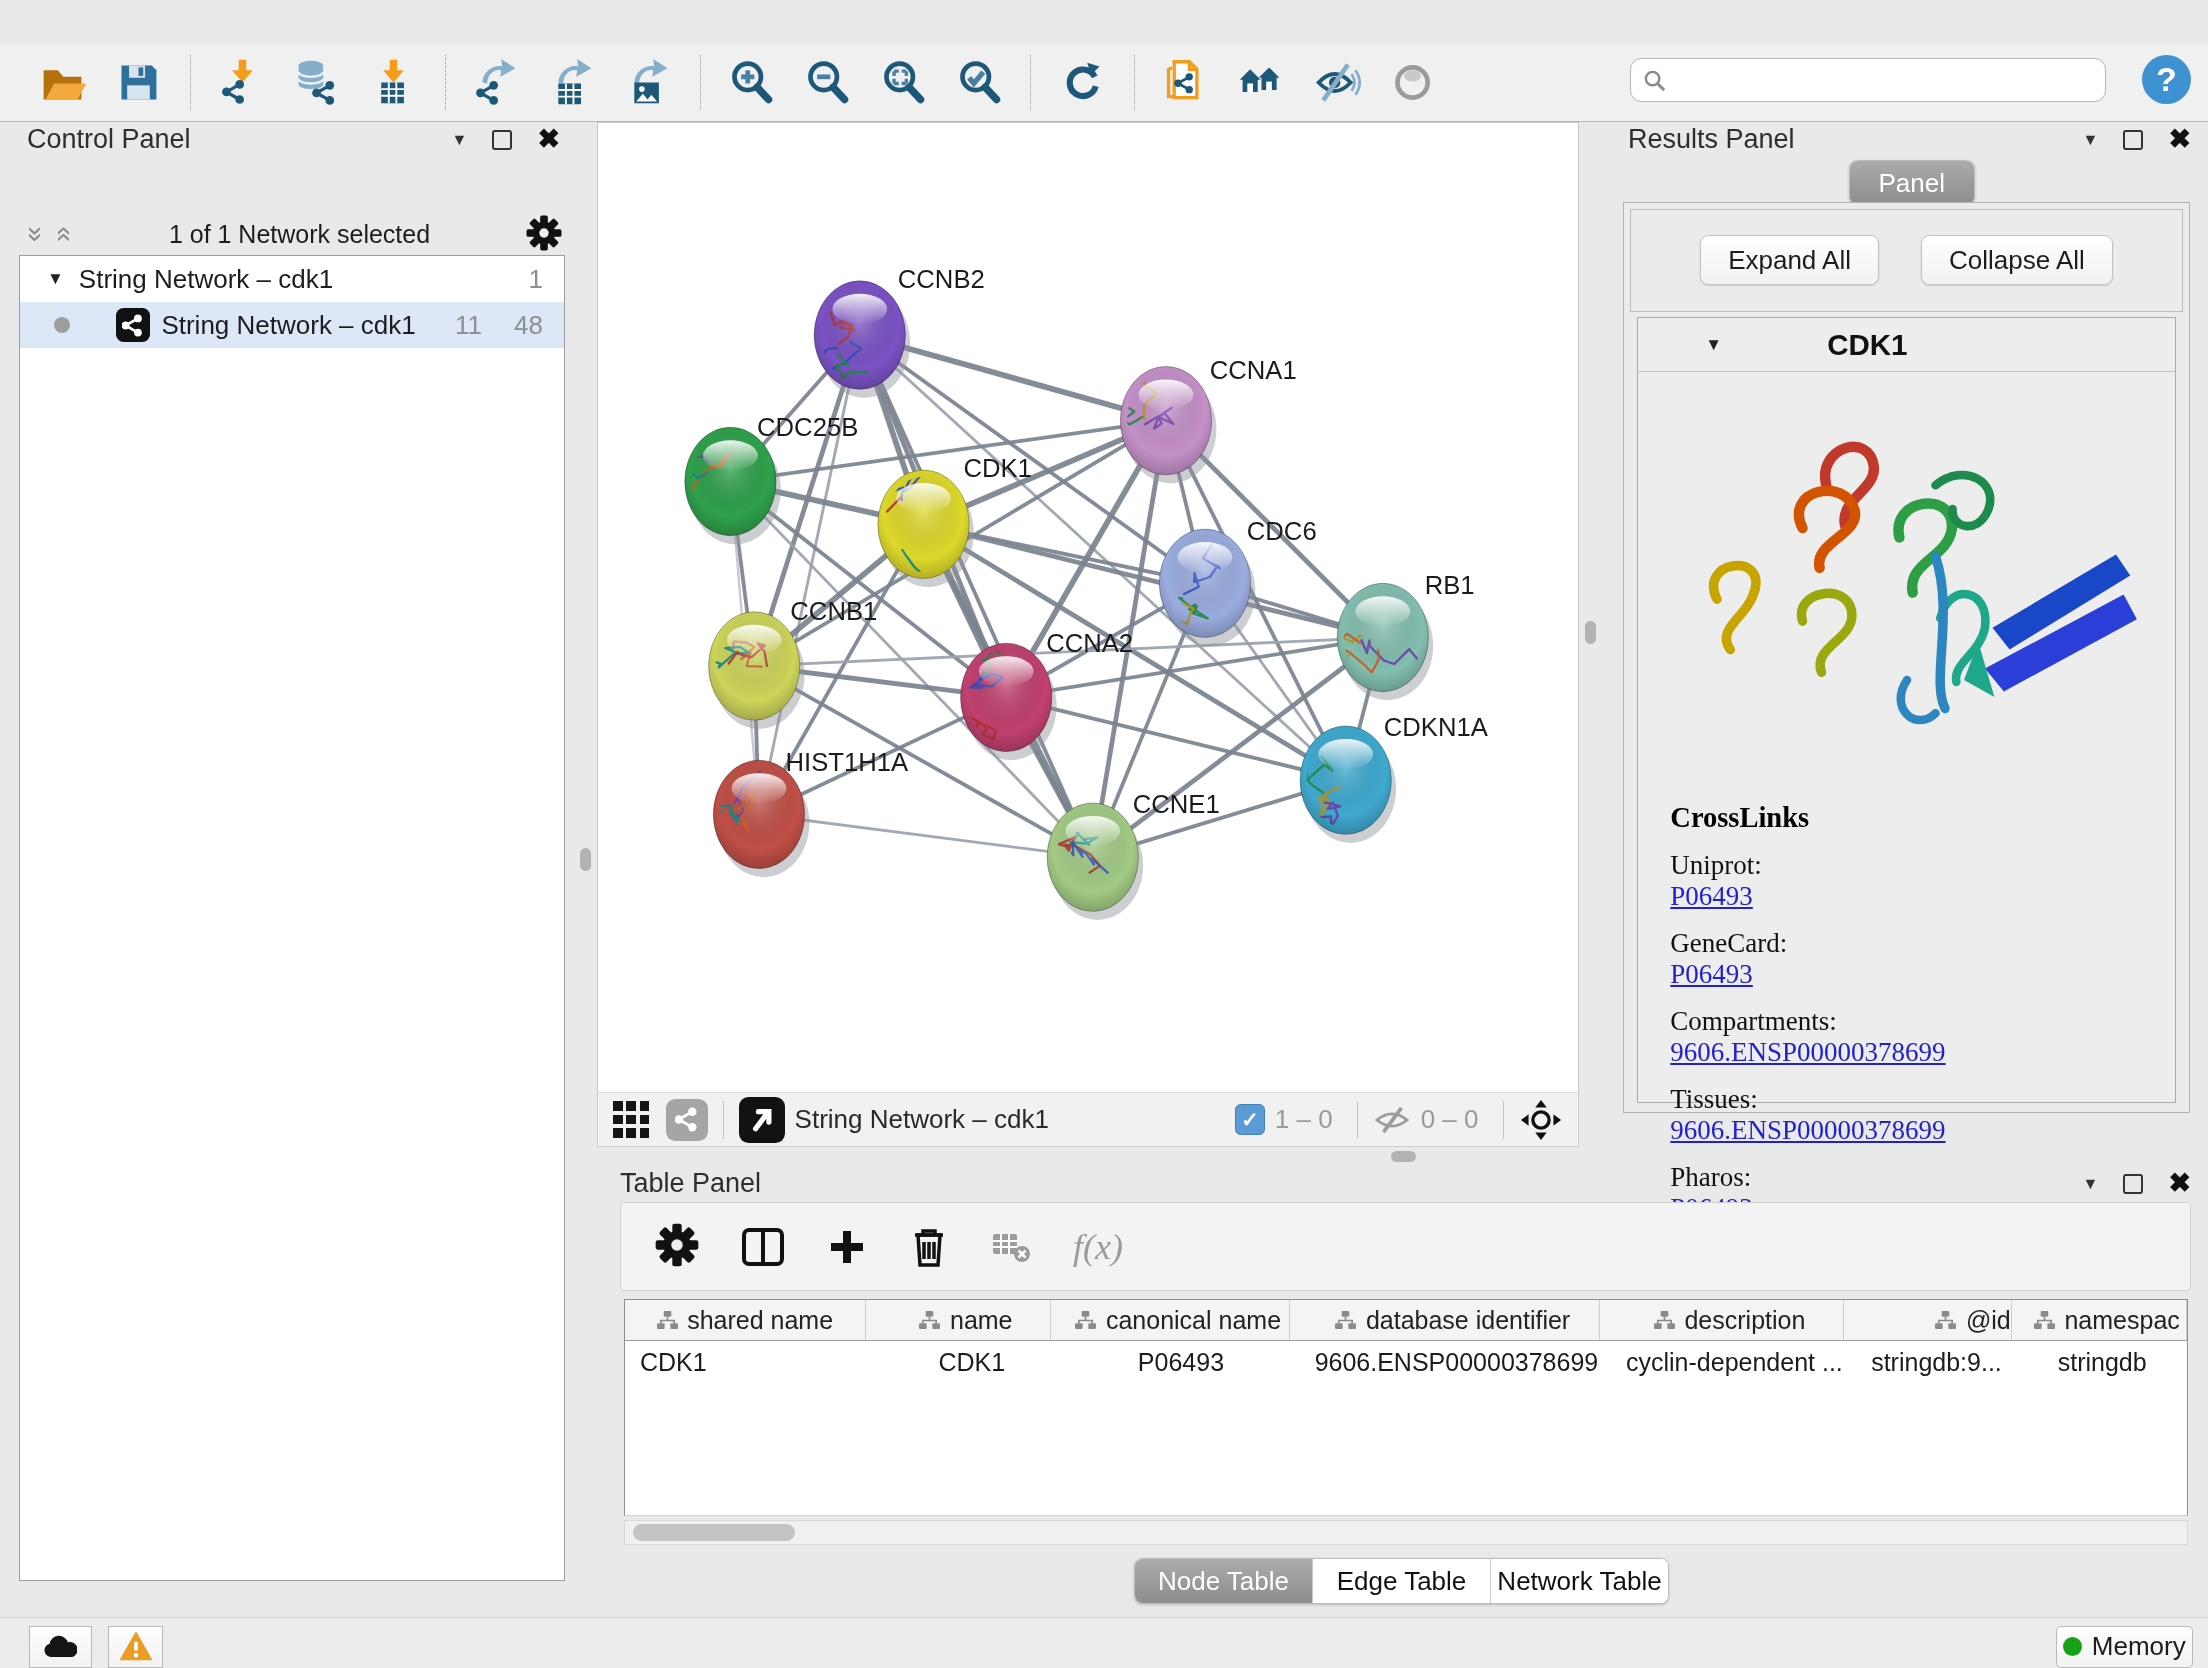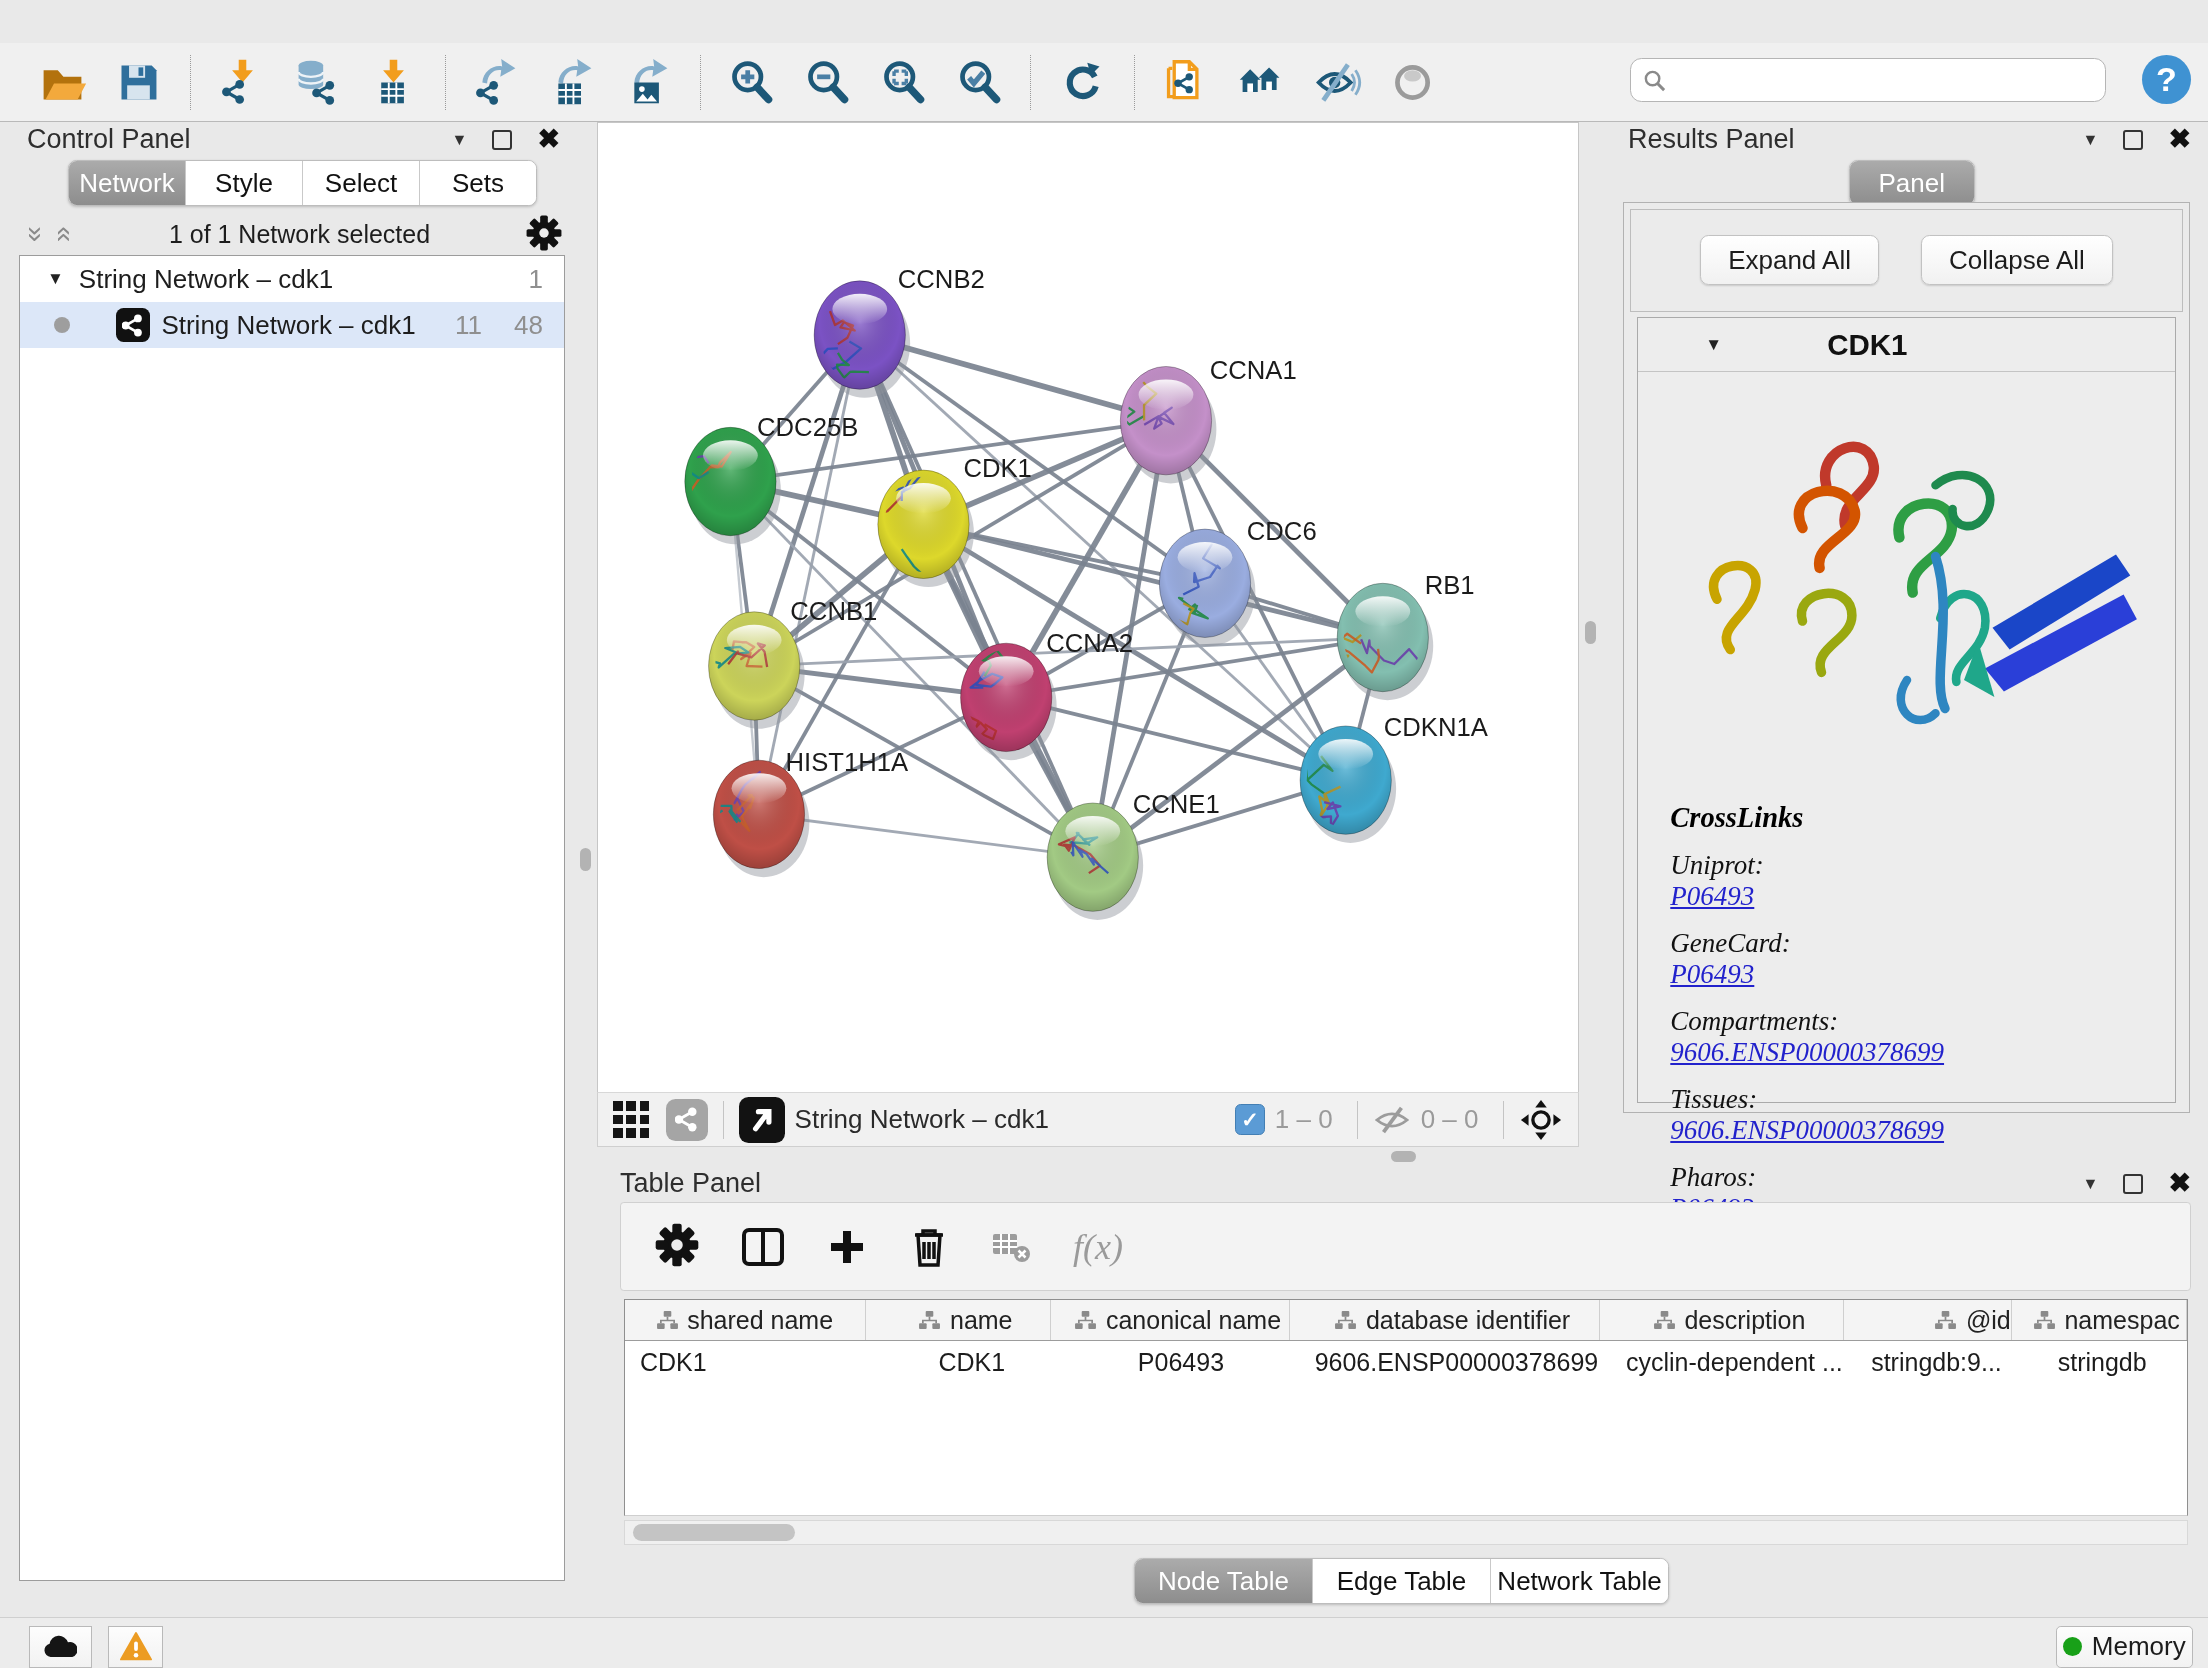--- a/index.html
+++ b/index.html
@@ -224,26 +224,20 @@
   <div class="helpbtn">?</div>
 
   <div class="abs phead" style="left:27px;top:124px;width:533px;">
     <span>Control Panel</span>
     <span class="ph-icons">
       <span class="ph-tri">▼</span>
       <span class="ph-box"></span>
       <span class="ph-x">✖</span>
     </span>
   </div>
-  <div class="abs seg" style="left:68px;top:160px;" id="ctl-tabs">
-      <span class="tab active" style="width: 116px;">Network</span>
-      <span class="tab" style="width: 116px;">Style</span>
-      <span class="tab" style="width: 116px;">Select</span>
-      <span class="tab" style="width: 116px;">Sets</span>
-    </div>
   <div class="abs" style="left:28.5px;top:215px;width:533px;height:38px;display:flex;align-items:center;">
     <span class="chv">»</span>
     <span class="chv" style="margin-left:13.3px">«</span>
     <span style="flex:1;text-align:center;font-size:25px;color:#1d1d1d;">1 of 1 Network selected</span>
     <span id="ctl-gear"><svg width="36" height="36" viewBox="-16 -16 32 32">
           <circle r="10" fill="#111"></circle>
           <rect x="-3.4" y="-15.5" width="6.8" height="9" rx="1.5" transform="rotate(0)" fill="#111"></rect>
           <rect x="-3.4" y="-15.5" width="6.8" height="9" rx="1.5" transform="rotate(45)" fill="#111"></rect>
           <rect x="-3.4" y="-15.5" width="6.8" height="9" rx="1.5" transform="rotate(90)" fill="#111"></rect>
           <rect x="-3.4" y="-15.5" width="6.8" height="9" rx="1.5" transform="rotate(135)" fill="#111"></rect>
@@ -589,21 +583,21 @@
           <path d="M305,235 C315,195 358,205 352,245 C347,272 318,282 322,302" stroke="#1fa78a" stroke-width="9"></path>
           <path d="M300,170 C320,230 295,300 310,330" stroke="#2e86c1" stroke-width="10"></path>
           <path d="M270,300 C250,330 280,355 300,335" stroke="#2e86c1" stroke-width="9"></path>
         </g>
         <g>
           <path d="M360,245 L490,168 L505,190 L378,268 Z" fill="#1a46c8"></path>
           <path d="M352,288 L498,210 L512,236 L372,312 Z" fill="#2a3fd8"></path>
           <path d="M345,260 L330,300 L362,318 Z" fill="#1fa78a"></path>
         </g>
       </svg>
-      <div class="xl" style="padding-left:32px;margin-top:27px;font-style:italic;">
+      <div class="xl" style="padding-left:32px;margin-top:27px;">
         <div class="xl-head">CrossLinks</div>
         <div id="xl-rows">
             <div class="xl-row">
               <span class="xl-label">Uniprot:</span>
               <a class="xl-link">P06493</a>
             </div>
             <div class="xl-row">
               <span class="xl-label">GeneCard:</span>
               <a class="xl-link">P06493</a>
             </div>

